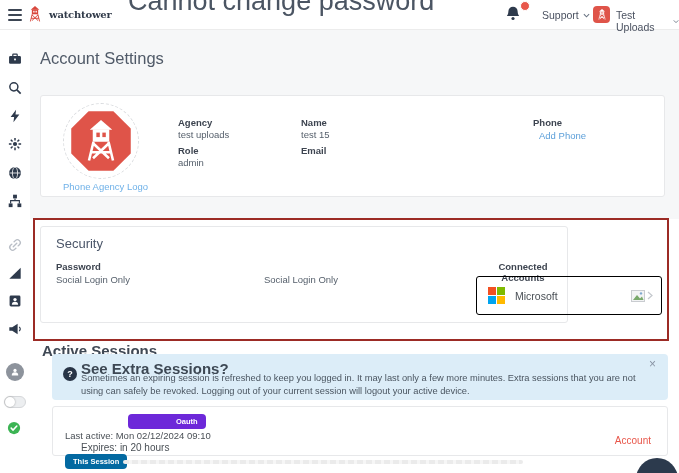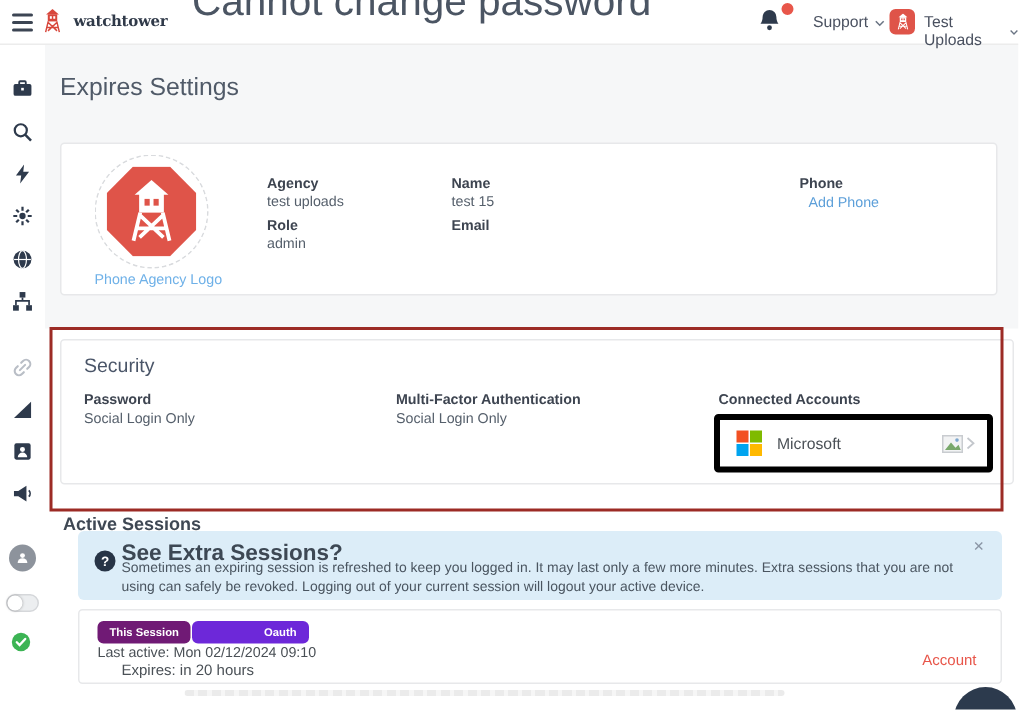--- a/index.html
+++ b/index.html
@@ -37,38 +37,38 @@
   .profile-card { left:40px; top:95px; width:625px; height:102px; }
   .avatar-ring { position:absolute; left:22px; top:7px; width:76px; height:76px; border:1px dashed #d9dbde; border-radius:50%; display:flex; align-items:center; justify-content:center; }
   .avatar-oct { width:62px; height:62px; background:#df5449; clip-path:polygon(30% 2%,70% 2%,98% 30%,98% 70%,70% 98%,30% 98%,2% 70%,2% 30%); display:flex; align-items:center; justify-content:center; }
   .update-logo { position:absolute; left:22px; top:85px; width:76px; text-align:center; font-size:9.5px; color:#6fb1e8; cursor:pointer; white-space:nowrap; }
   .f-label { position:absolute; font-size:9.5px; font-weight:bold; color:#3d4450;text-align:center; }
   .f-value { position:absolute; font-size:9.5px; color:#555f6b; }
   .link { color:#5c9fd9; cursor:pointer; }
 
   
   .annotation { position:absolute; left:33px; top:218px; width:636px; height:123px; border:2px solid #9c2b25; z-index:3; pointer-events:none; }
-  .security-card { left:40px; top:226px; width:636px; height:97px; }
+  .security-card { left:40px; top:226px; width:528px; height:97px; }
   .sec-title { position:absolute; left:15px; top:9px; font-size:13px; color:#4a5568; }
-  .acct-box { position:absolute; left:435px; top:49px; width:186px; height:39px; border:4px solid #000000; border-radius:3px; display:flex; align-items:center; cursor:pointer; }
+  .acct-box { position:absolute; left:435px; top:49px; width:186px; height:39px; border:1px solid #000000; border-radius:3px; display:flex; align-items:center; cursor:pointer; }
   .ms-logo { width:17px; height:17px; display:grid; grid-template-columns:8px 8px; grid-template-rows:8px 8px; gap:1px; margin-left:11px; }
   .acct-name { font-size:10.5px; color:#4a5056; margin-left:10px; flex:1; }
   .broken-img { width:14px; height:12px; margin-right:2px; }
   .acct-chev { width:6px; height:9px; margin-right:8px; }
 
   
-  .sessions-label { position:absolute; left:42px; top:342px; font-size:12px; font-weight:bold; color:#3f4854; }
+  .sessions-label { position:absolute; left:42px; top:342px; font-size:15px; font-weight:bold; color:#3f4854; }
   .alert { position:absolute; left:52px; top:354px; width:616px; height:46px; background:#dcedf8; border-radius:4px; }
   .alert-qicon { position:absolute; left:11px; top:13px; width:14px; height:14px; border-radius:50%; background:#273446; color:#fff; font-size:9px; font-weight:bold; text-align:center; line-height:14px; }
   .alert-title { position:absolute; left:29px; top:6px; font-size:15px; font-weight:bold; color:#3d4854; }
   .alert-body { position:absolute; left:29px; top:18px; width:575px; font-size:9.3px; line-height:1.35; color:#4a5560; }
   .alert-close { position:absolute; right:12px; top:3px; font-size:12px; color:#8a95a5; cursor:pointer; }
   .session-card { left:52px; top:406px; width:616px; height:50px; }
   .badge { position:absolute; top:7px; height:15px; border-radius:4px; color:#fff; font-size:7.5px; font-weight:bold; line-height:15px; padding:0 8px; }
-  .badge-this { left:12px; background:#701a75; }
+  .badge-this { left:12px; background:#0369a1;margin-top:40px; }
   .badge-type { left:75px; background:#6d28d9;padding-left:48px; }
   .sess-line1 { position:absolute; left:12px; top:23px; font-size:9.5px; color:#4a5056; }
   .sess-line2 { position:absolute; left:28px; top:35px; font-size:10px; color:#4a5056; }
   .logout { position:absolute; right:16px; top:28px; font-size:10px; color:#e8564a; cursor:pointer; }
   .faded-bar { position:absolute; left:123px; top:460px; width:400px; height:4px; border-radius:2px;
     background:repeating-linear-gradient(90deg,#ebebeb 0 6px,#f6f6f6 6px 9px); }
   .help-fab { position:absolute; left:636px; top:458px; width:42px; height:42px; border-radius:50%; background:#2c3a4d; cursor:pointer; z-index:8; }
 </style>
 </head>
 <body>
@@ -175,21 +175,21 @@
         <path d="M2.8 13.4a5.2 5.2 0 0 1 10.4 0z" fill="#fff"></path>
       </svg>
   </div>
   <div class="s-toggle" style="top:366px"></div>
   <svg class="s-check" style="top:391px" viewBox="0 0 16 16">
       <circle cx="8" cy="8" r="7" fill="#3cb454"></circle>
       <path d="M4.8 8.2l2.1 2.1 4.3-4.6" stroke="#fff" stroke-width="1.8" fill="none" stroke-linecap="round"></path>
     </svg>
 </div>
 
-<div style="position:absolute; left:40px; top:49px; font-size:16.5px; color:#505a68;">Expires Settings</div>
+<div style="position:absolute; left:40px; top:49px; font-size:16.5px; color:#505a68;">Account Settings</div>
 
 <div class="card profile-card">
   <div class="avatar-ring">
     <div class="avatar-oct">
       <svg width="30" height="42" viewBox="0 0 20 28" style="color:#fff; --win:#df5449;">
           <use href="#tower"></use>
         </svg>
     </div>
   </div>
   <div class="update-logo">Phone Agency Logo</div>
@@ -206,21 +206,20 @@
   <div class="f-label" style="left:492px; top:21px">Phone</div>
   <div class="f-value link" style="left:498px; top:34px">Add Phone</div>
 </div>
 
 <div class="annotation"></div>
 
 <div class="card security-card">
   <div class="sec-title">Security</div>
   <div class="f-label" style="left:15px; top:34px">Password</div>
   <div class="f-value" style="left:15px; top:47px">Social Login Only</div>
-  <div class="f-label" style="left:223px; top:34px">Multi-Factor Authentication</div>
   <div class="f-value" style="left:223px; top:47px">Social Login Only</div>
   <div class="f-label" style="left:438px; top:34px">Connected Accounts</div>
   <div class="acct-box">
     <div class="ms-logo">
       <span style="background:#f25022"></span>
         <span style="background:#7fba00"></span>
       <span style="background:#00a4ef"></span>
         <span style="background:#ffb900"></span>
     </div>
     <span class="acct-name">Microsoft</span>

